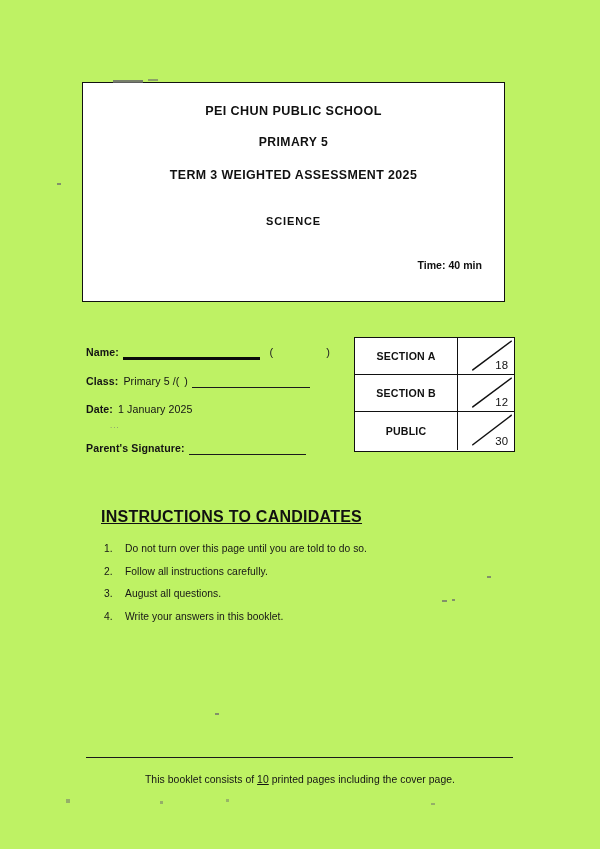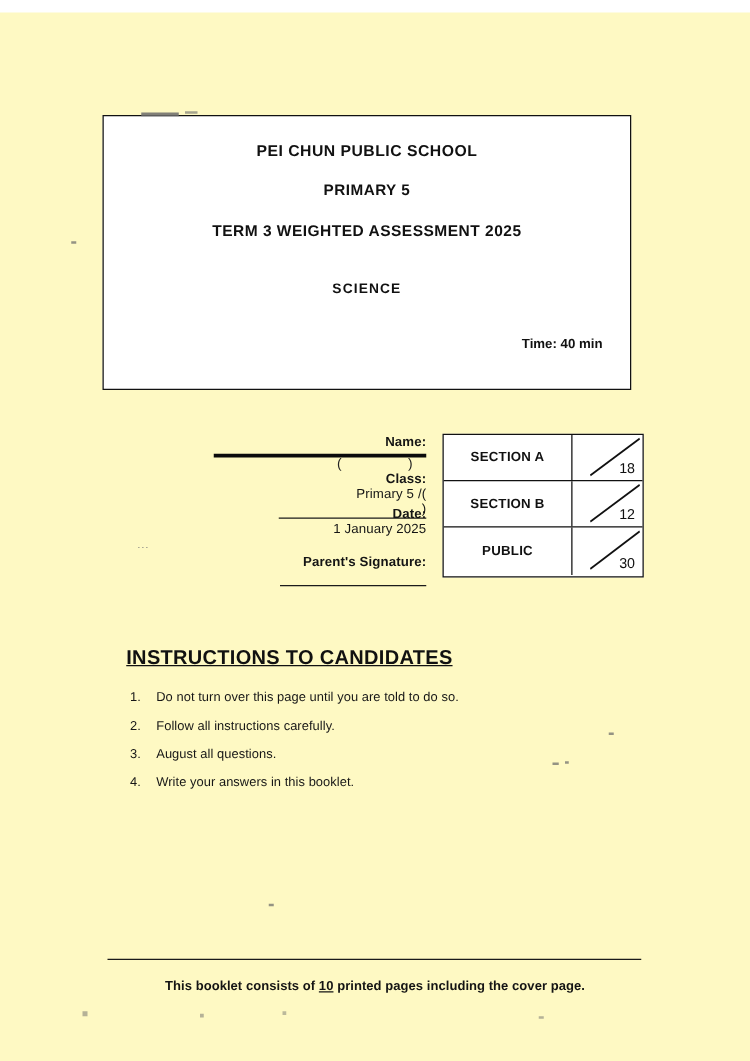--- a/index.html
+++ b/index.html
@@ -13,22 +13,21 @@
     height: 849px;
     position: relative;
     font-family: "Liberation Sans", sans-serif;
     color: #1a1a1a;
     overflow: hidden;
   }
 
   .page {
     position: absolute;
     inset: 0;
-    background: #fef9c3;
-    margin-top: 10px;
+    background: #bef264;
   }
 
   
   .header-box {
     position: absolute;
     left: 82px;
     top: 82px;
     width: 423px;
     height: 220px;
     border: 1.6px solid #111;
@@ -65,22 +64,21 @@
     top: 338px;
     width: 255px;
     font-size: 10.6px;
     color: #141414;
   }
   .field-row {
     position: relative;
     height: 28.5px;
     white-space: nowrap;
     display: flex;
-    align-items: flex-end;
-    flex-direction: column;
+    align-items: center;
   }
   .field-label {
     font-weight: 600;
     letter-spacing: 0.1px;
   }
   .field-value {
     margin-left: 5px;
     letter-spacing: 0.1px;
   }
   .rule {
@@ -210,21 +208,21 @@
     height: 0;
     border-top: 1.5px solid #1a1a1a;
   }
   .footer-note {
     position: absolute;
     left: 0;
     right: 0;
     top: 774px;
     text-align: center;
     font-size: 10.4px;
-    font-weight: bold;
+    font-weight: normal;
     color: #141414;
     letter-spacing: 0.05px;
   }
   .footer-note u { text-decoration: underline; }
 
   
   .speck {
     position: absolute;
     background: #6b6b6b;
     opacity: 0.72;

